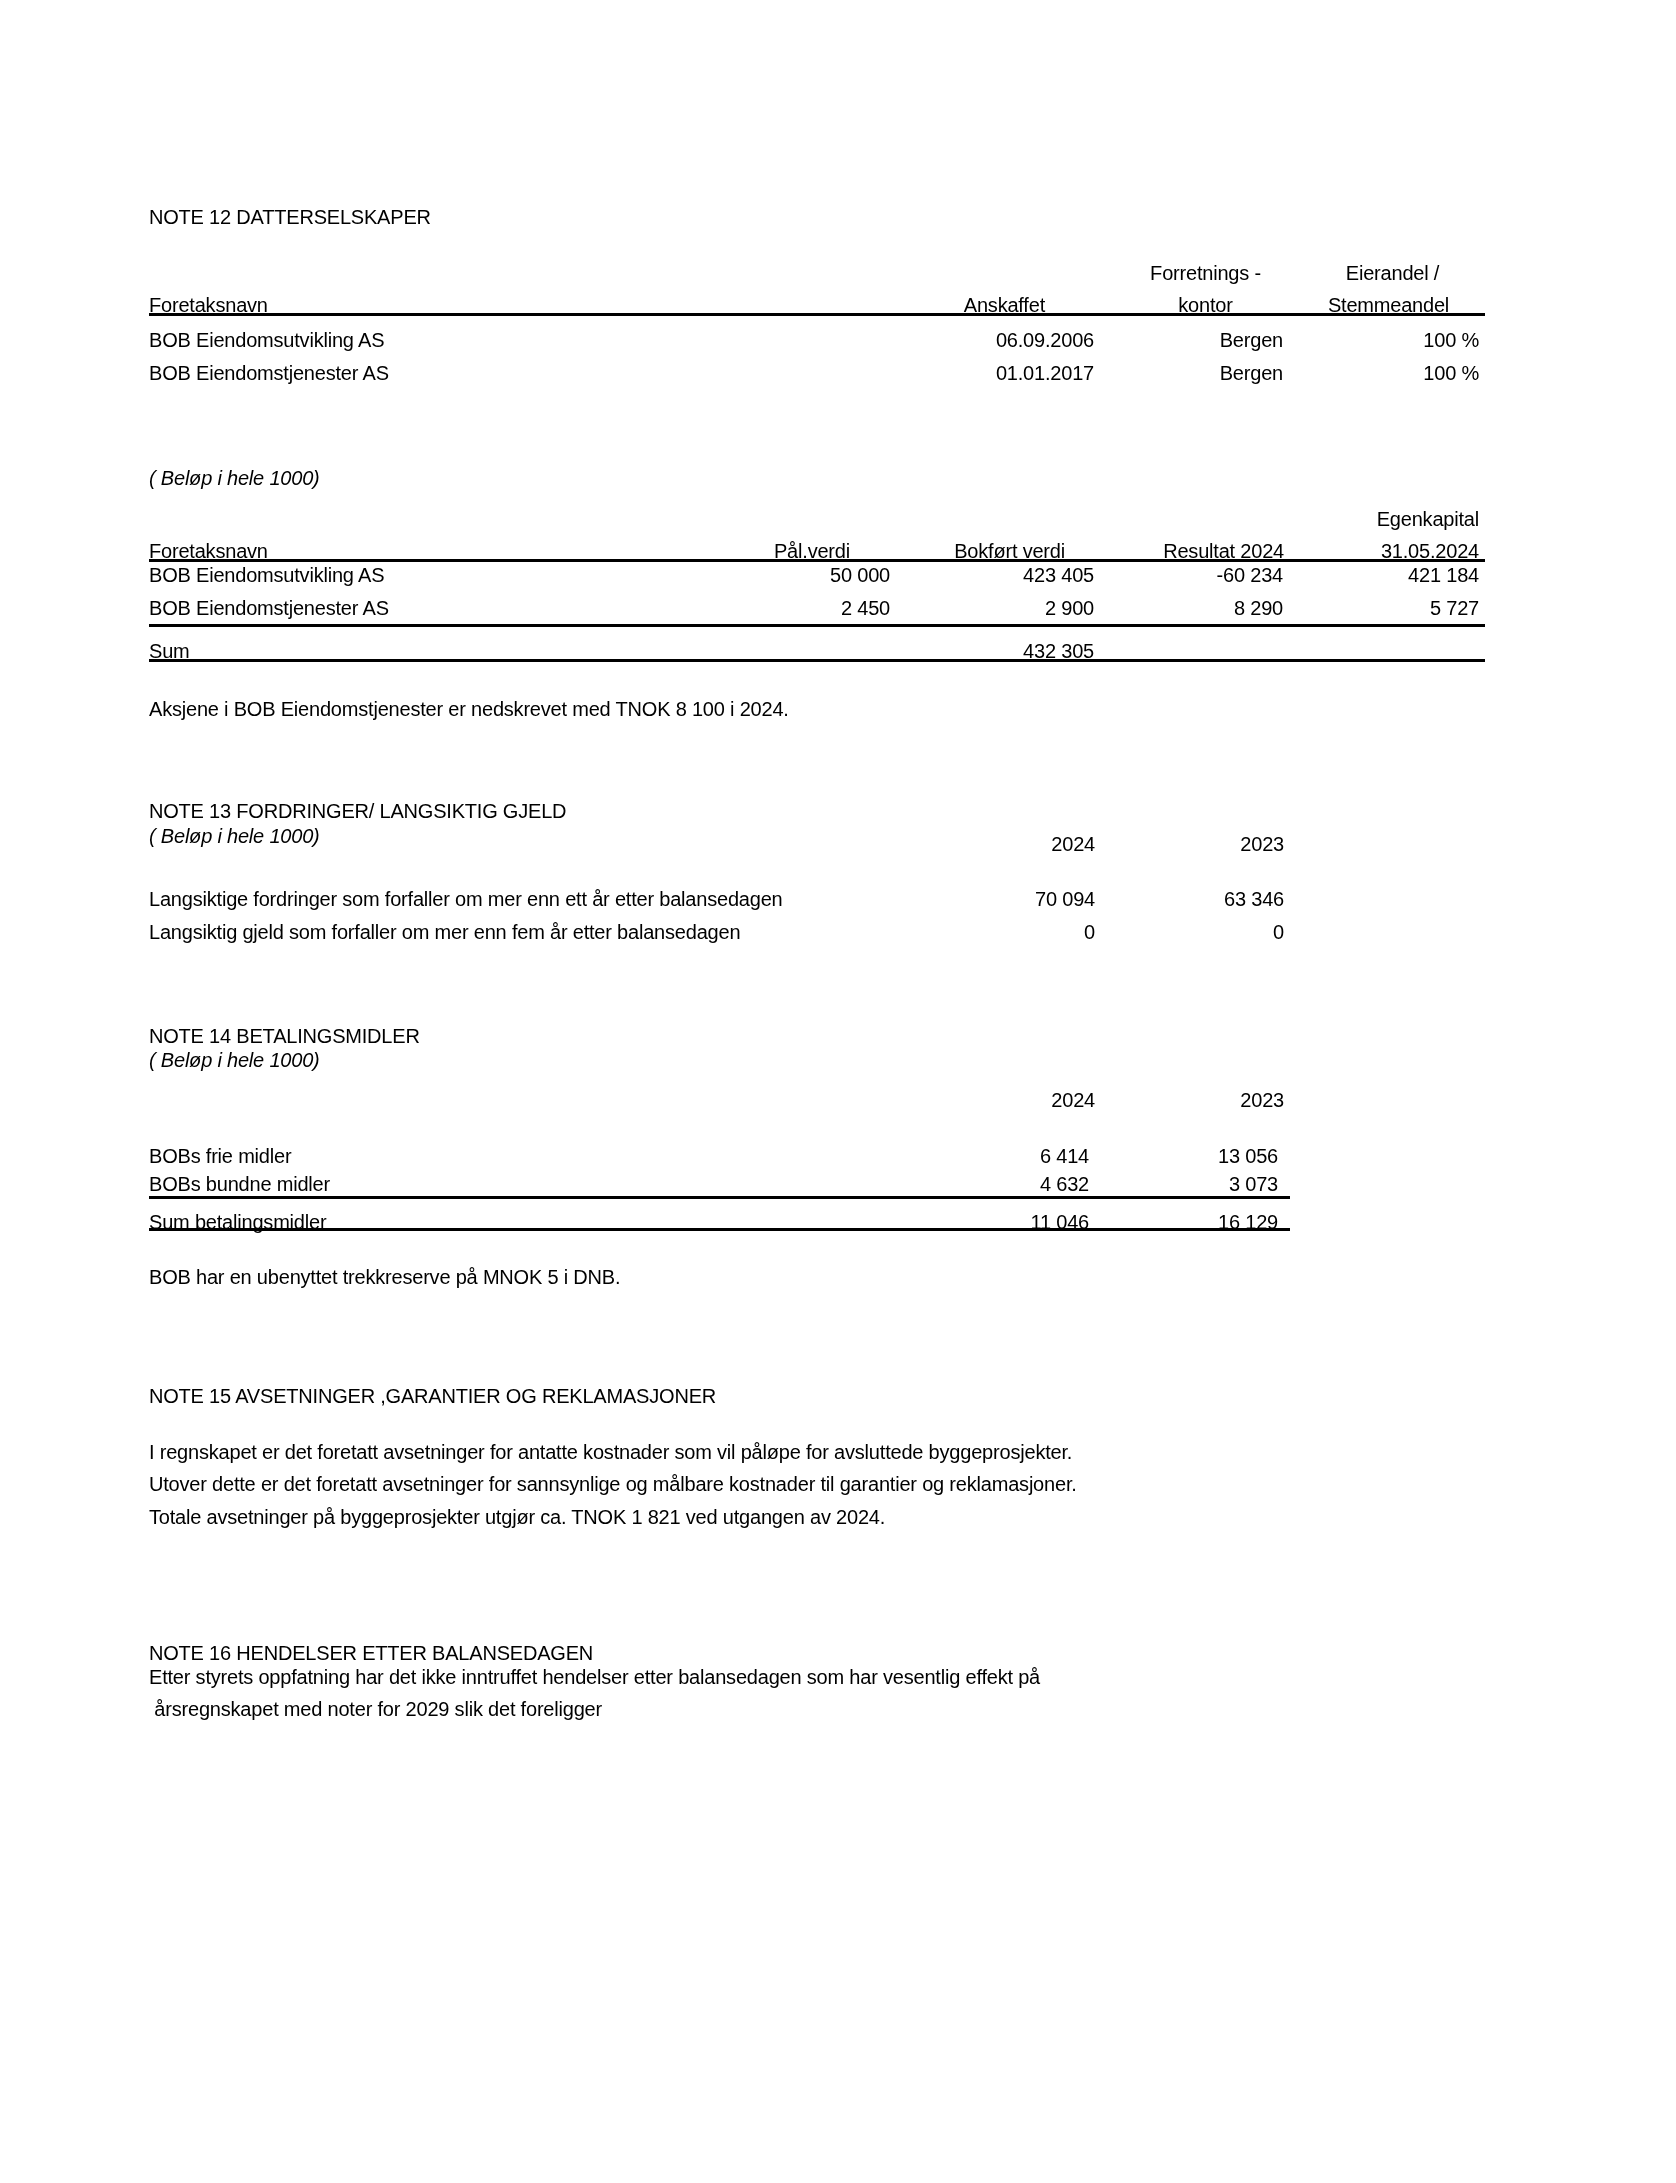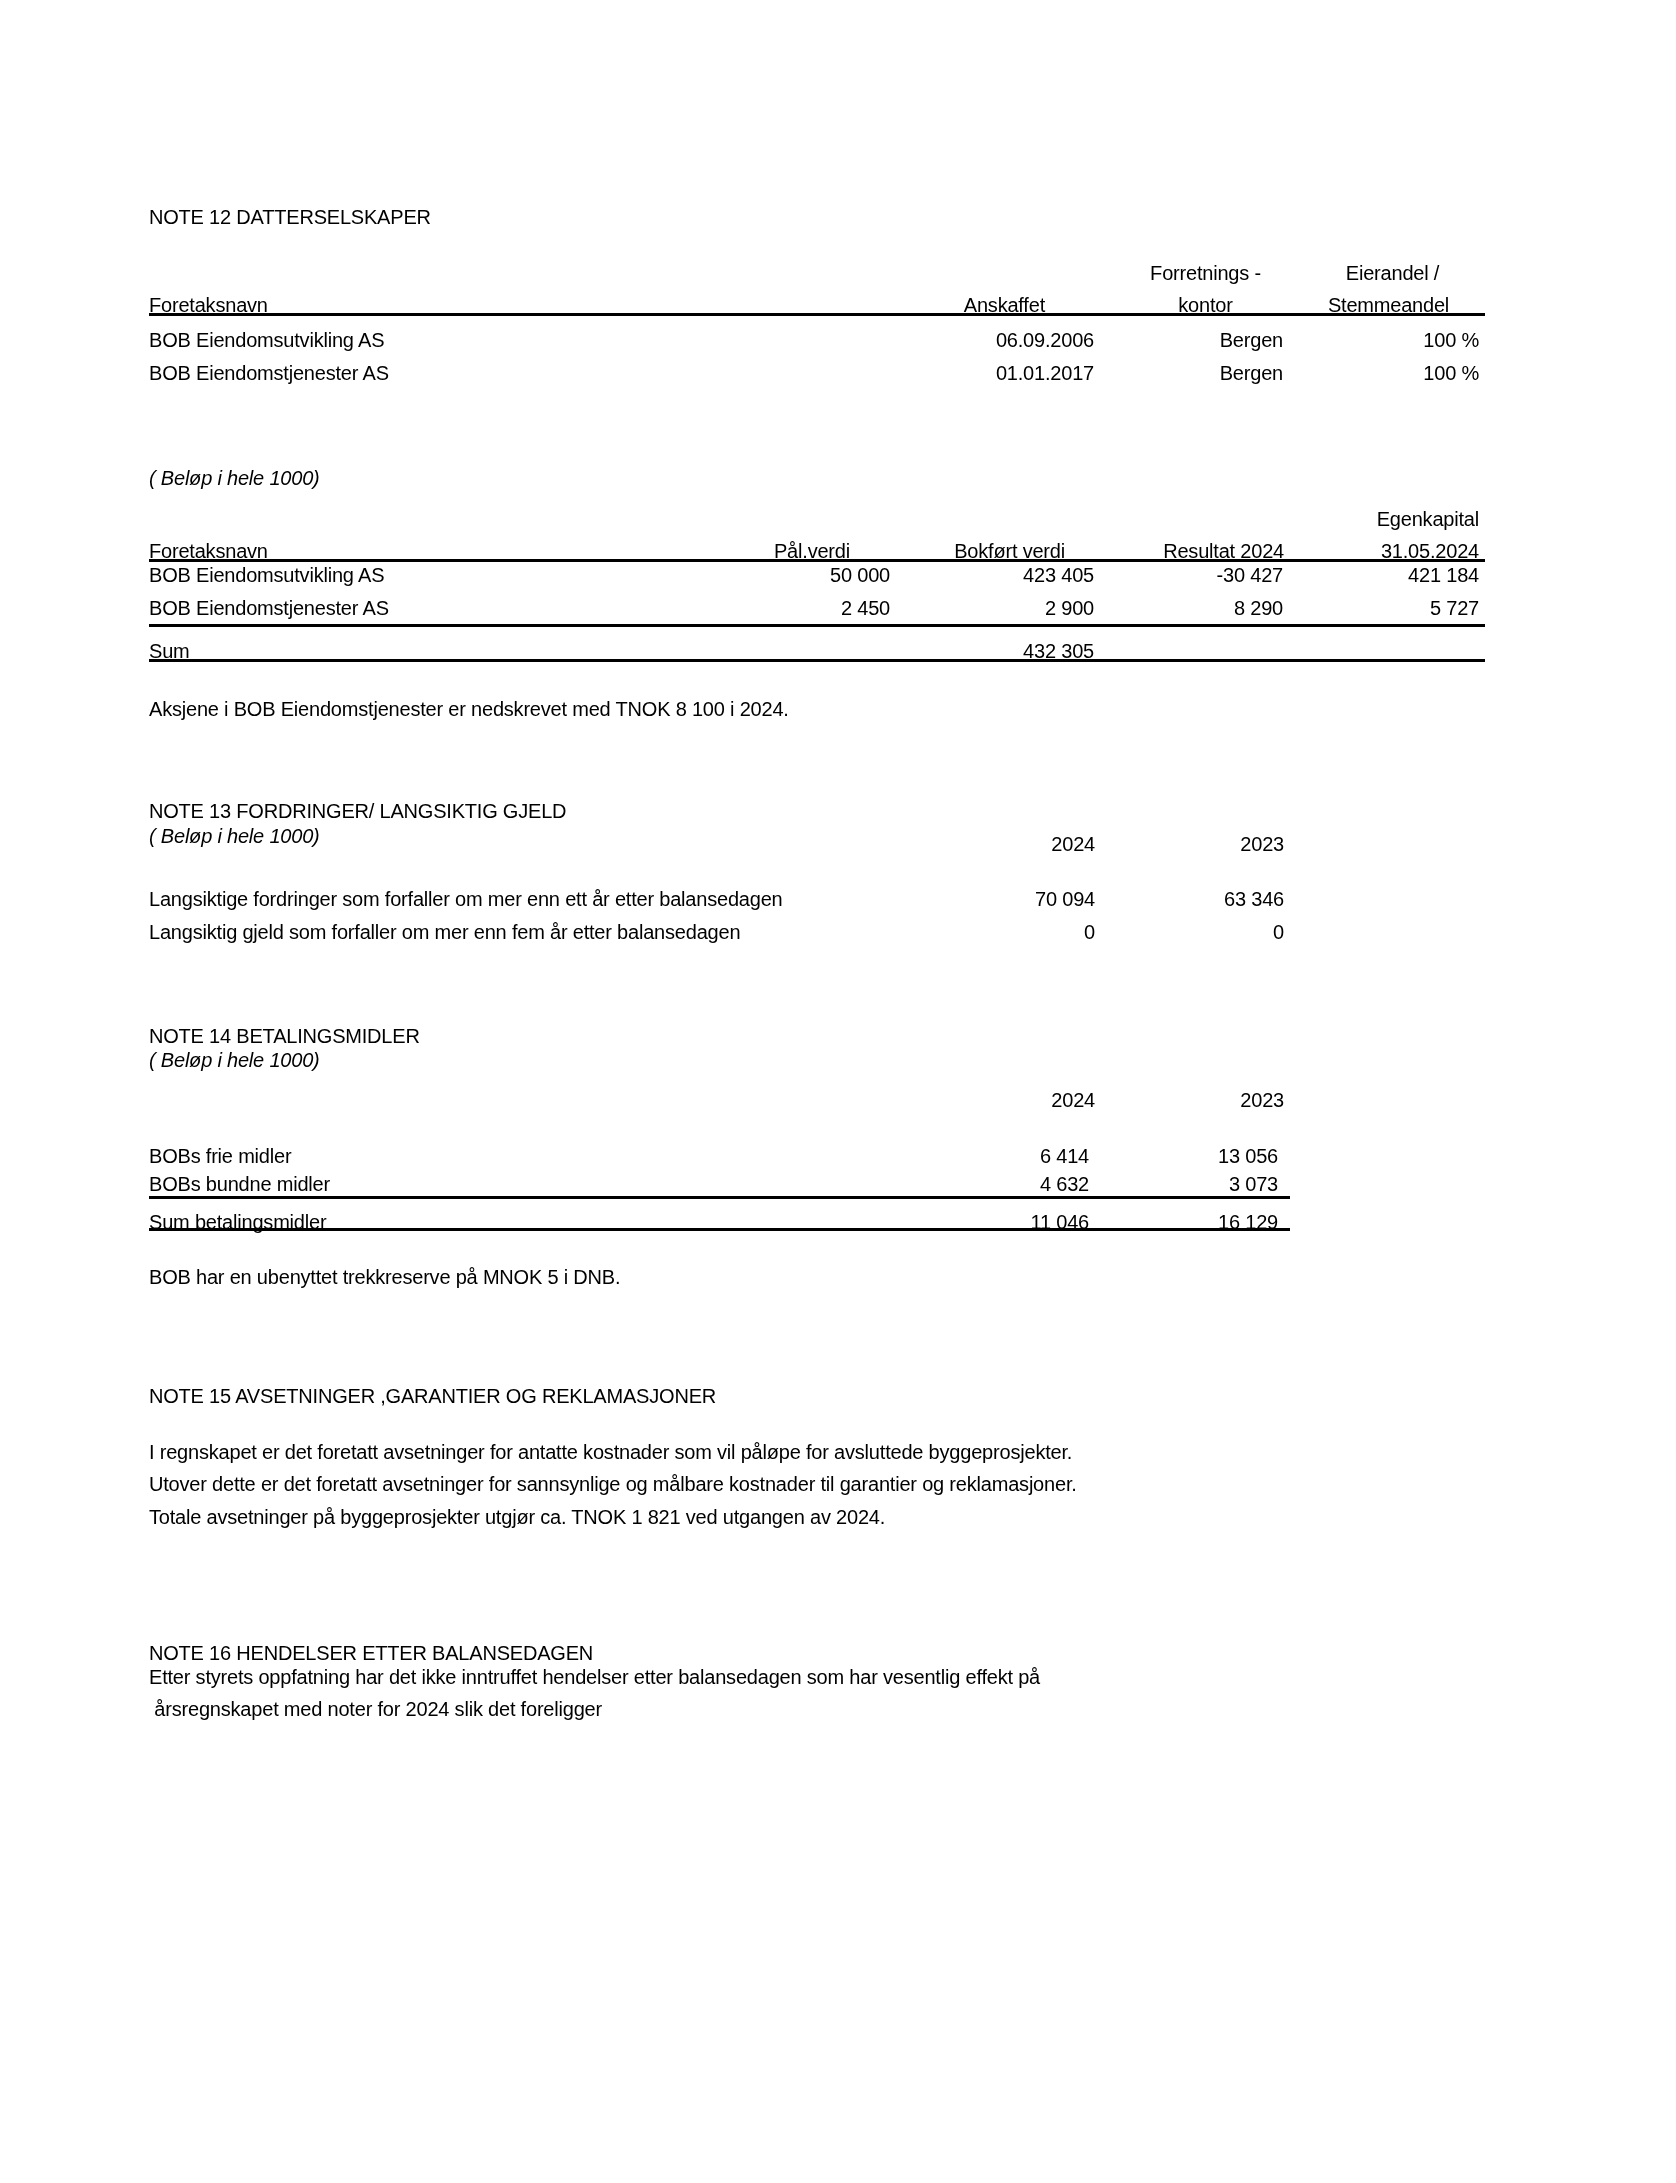--- a/index.html
+++ b/index.html
@@ -47,21 +47,21 @@
   <div class="t b r" style="left:699px; top:531px; width:151px;">Pål.verdi</div>
   <div class="t b r" style="left:873px; top:531px; width:192px;">Bokført verdi</div>
   <div class="t b r" style="left:1092px; top:531px; width:192px;">Resultat 2024</div>
   <div class="t b r" style="left:1310px; top:531px; width:169px;">31.05.2024</div>
   <div class="rule" style="left:149px; top:559px; width:1336px;"></div>
 
   <div>
     <div class="t" style="left:149px; top:563px;">BOB Eiendomsutvikling AS</div>
     <div class="t r" style="left:742px; top:563px; width:148px;">50 000</div>
     <div class="t r" style="left:917px; top:563px; width:177px;">423 405</div>
-    <div class="t r" style="left:1135px; top:563px; width:148px;">-30 427</div>
+    <div class="t r" style="left:1135px; top:563px; width:148px;">-60 234</div>
     <div class="t r" style="left:1332px; top:563px; width:147px;">421 184</div>
   </div>
   <div>
     <div class="t" style="left:149px; top:596px;">BOB Eiendomstjenester AS</div>
     <div class="t r" style="left:742px; top:596px; width:148px;">2 450</div>
     <div class="t r" style="left:917px; top:596px; width:177px;">2 900</div>
     <div class="t r" style="left:1135px; top:596px; width:148px;">8 290</div>
     <div class="t r" style="left:1332px; top:596px; width:147px;">5 727</div>
   </div>
   <div class="rule" style="left:149px; top:624px; width:1336px;"></div>
@@ -112,14 +112,14 @@
 <div class="rule" style="left:149px; top:1228px; width:1141px;"></div>
 <div class="t" style="left:149px; top:1265px;">BOB har en ubenyttet  trekkreserve på MNOK 5 i DNB.</div>
 
 <div class="t b" style="left:149px; top:1376px;">NOTE 15  AVSETNINGER ,GARANTIER OG REKLAMASJONER</div>
 <div class="t" style="left:149px; top:1440px;">I regnskapet er det foretatt avsetninger for antatte kostnader som vil påløpe for avsluttede byggeprosjekter.</div>
 <div class="t" style="left:149px; top:1472px;">Utover dette er det foretatt avsetninger for sannsynlige og målbare kostnader til garantier og reklamasjoner.</div>
 <div class="t" style="left:149px; top:1505px;">Totale avsetninger på byggeprosjekter utgjør ca. TNOK  1 821 ved utgangen av 2024.</div>
 
 <div class="t b" style="left:149px; top:1633px;">NOTE 16  HENDELSER ETTER BALANSEDAGEN</div>
 <div class="t" style="left:149px; top:1665px;">Etter styrets oppfatning har det ikke inntruffet hendelser etter balansedagen som har vesentlig effekt på</div>
-<div class="t" style="left:149px; top:1697px; white-space:pre;"> årsregnskapet med noter for 2024 slik det foreligger</div>
+<div class="t" style="left:149px; top:1697px; white-space:pre;"> årsregnskapet med noter for 2029 slik det foreligger</div>
 
 
 </body></html>

